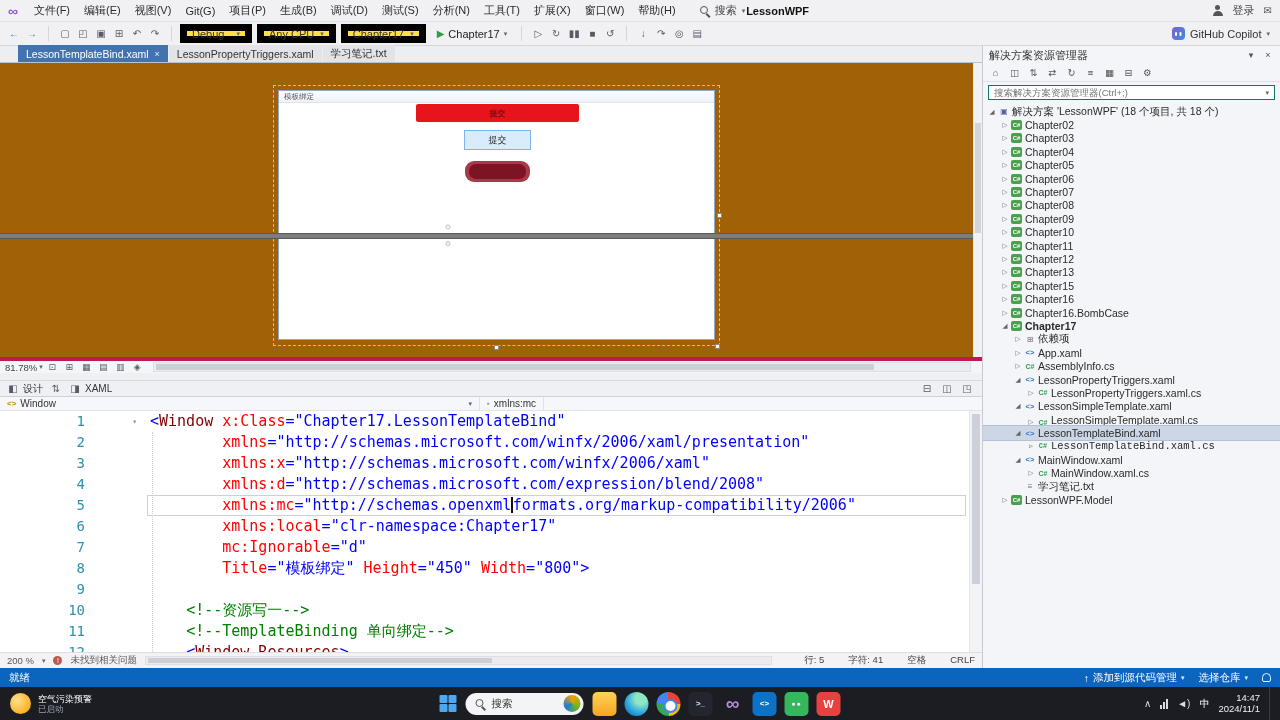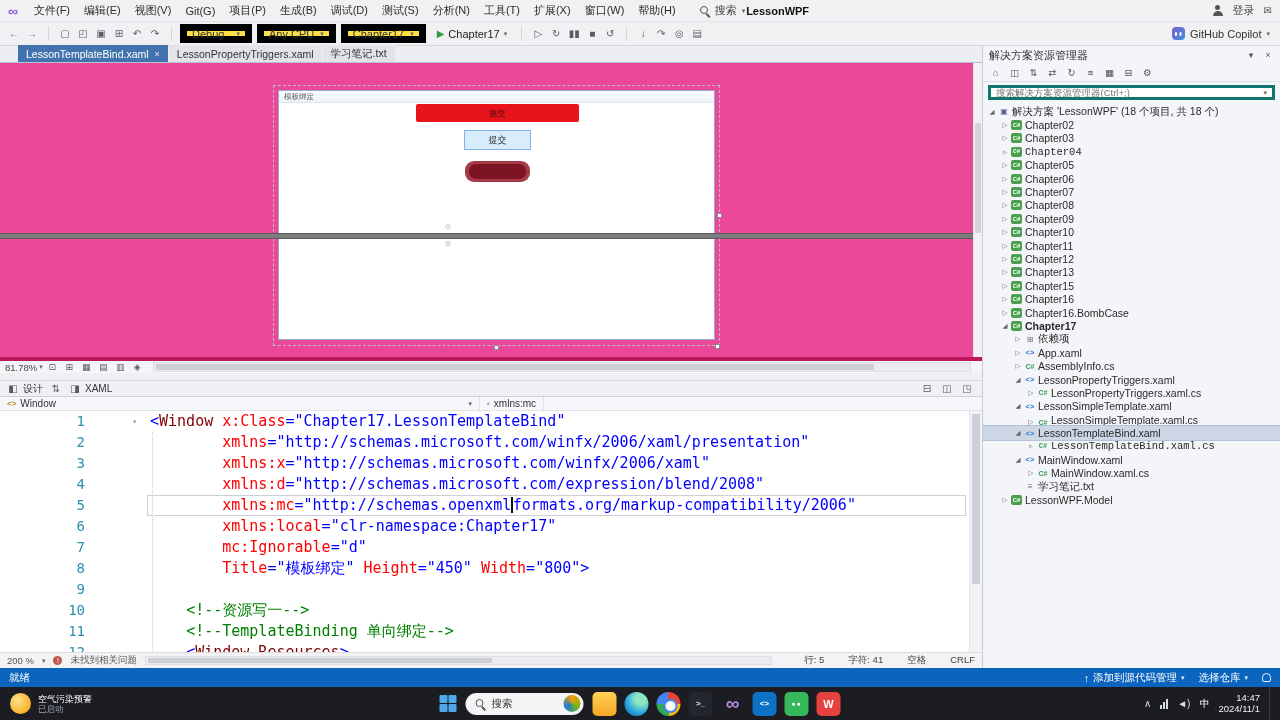--- a/index.html
+++ b/index.html
@@ -38,21 +38,21 @@
 .copilot{width:13px;height:13px;border-radius:4px;background:linear-gradient(135deg,#7a5fd0,#3f8fe0);position:relative}
 .copilot::after{content:"";position:absolute;left:3px;top:4.5px;width:2.5px;height:4px;background:#fff;border-radius:1px;box-shadow:4.5px 0 0 #fff}
 
 
 .tabstrip{position:absolute;top:46px;left:0;width:982px;height:17px;background:#eceef2;display:flex;align-items:flex-end;padding-left:18px;border-bottom:1px solid #b9c2d0}
 .tab{height:17px;display:flex;align-items:center;gap:6px;padding:0 8px;font-size:10.5px;background:#e2e4ea;color:#333;margin-right:1px}
 .tab.active{background:#4373ae;color:#fff}
 .tclose{font-size:9px;color:#e8eef8}
 
 
-.designer{position:absolute;top:63px;left:0;width:982px;height:294px;background:#ec4899;overflow:hidden}
+.designer{position:absolute;top:63px;left:0;width:982px;height:294px;background:#a16207;overflow:hidden}
 .preview-dash{position:absolute;left:273px;top:22px;width:447px;height:261px;border:1px dashed #bcbcc6}
 .preview{position:absolute;left:278px;top:27px;width:437px;height:250px;background:#fff;border:1px solid #93a9c9}
 .ptitle{position:absolute;left:0;top:0;right:0;height:12px;background:linear-gradient(#fbfcfe,#eef2f8);border-bottom:1px solid #e0e4eb;font-size:7.5px;color:#555;display:flex;align-items:center;padding:0 5px}
 .pbtn{position:absolute;display:flex;align-items:center;justify-content:center}
 .pbtn.k0{left:137px;top:13px;width:163px;height:18px;background:#e8141c;border-radius:2px}
 .pbtn.k0 .plabel{color:#7a0e13;font-size:8px;font-weight:bold}
 .pbtn.k1{left:185px;top:39px;width:67px;height:20px;background:#d9ecfb;border:1px solid #7eb4ea}
 .pbtn.k1 .plabel{color:#222;font-size:9px}
 .pbtn.k2{left:186px;top:70px;width:65px;height:21px;background:#a63a47;border-radius:9px}
 .pbtn.k2::after{content:"";position:absolute;left:4px;right:4px;top:3px;bottom:3px;background:#7c1426;border-radius:7px}
@@ -106,21 +106,21 @@
 .ebsb .thumb{position:absolute;left:2px;width:55%;top:1px;bottom:1px;background:#cdcfd6}
 .li-item{margin-left:24px;color:#444}
 
 
 .sepanel{position:absolute;top:46px;left:982px;width:298px;height:622px;background:#f4f5f8;border-left:1px solid #c9c9d2;display:flex;flex-direction:column}
 .se-header{height:18px;display:flex;align-items:center;padding:0 6px;color:#333;font-size:11px}
 .se-header-icons{margin-left:auto;display:flex;gap:5px}
 .seh{width:12px;font-size:9px;color:#555;text-align:center}
 .se-tools{height:18px;display:flex;align-items:center;gap:6px;padding:0 6px;border-bottom:1px solid #e0e0e8;color:#555}
 .set{width:13px;font-size:9.5px;text-align:center}
-.se-search{margin:3px 5px;height:15px;background:#fff;border:3px solid #0f766e;display:flex;align-items:center;padding:0 5px;gap:4px}
+.se-search{margin:3px 5px;height:15px;background:#fff;border:1px solid #0f766e;display:flex;align-items:center;padding:0 5px;gap:4px}
 .se-search input{border:0;outline:0;flex:1;font-size:9.5px;color:#555;font-family:inherit;background:transparent}
 .se-tree{flex:1;overflow:hidden;padding-top:2px}
 .trow{display:flex;align-items:center;height:13.4px;font-size:10.5px;color:#2a2a2a;white-space:nowrap}
 .trow.selected{background:#cdd6e5;outline:1px solid #b4c2d9}
 .trow.bold .tlabel2{font-weight:bold}
 .arrow{width:10px;font-size:6.5px;color:#666;text-align:center;flex:none}
 .fi{width:14px;flex:none;text-align:center;font-weight:bold}
 .fi-project{color:#fff;background:#4ba04f;font-size:6px;border-radius:2px;width:11px;height:10px;line-height:10px;margin:0 2px 0 1px}
 .fi-cs{color:#2e9b4e;font-size:7px}
 .fi-xaml{color:#2b74c9;font-size:7.5px}
@@ -454,21 +454,21 @@
         <div class="trow" style="padding-left: 17px;">
           <span class="arrow">▷</span>
           <span class="fi fi-project">C#</span>
           <span class="tlabel2">Chapter02</span>
         </div>
         <div class="trow" style="padding-left: 17px;">
           <span class="arrow">▷</span>
           <span class="fi fi-project">C#</span>
           <span class="tlabel2">Chapter03</span>
         </div>
-        <div class="trow" style="padding-left: 17px; font-family: Liberation Mono, monospace;">
+        <div class="trow" style="padding-left: 17px;">
           <span class="arrow">▷</span>
           <span class="fi fi-project">C#</span>
           <span class="tlabel2">Chapter04</span>
         </div>
         <div class="trow" style="padding-left: 17px;">
           <span class="arrow">▷</span>
           <span class="fi fi-project">C#</span>
           <span class="tlabel2">Chapter05</span>
         </div>
         <div class="trow" style="padding-left: 17px;">

